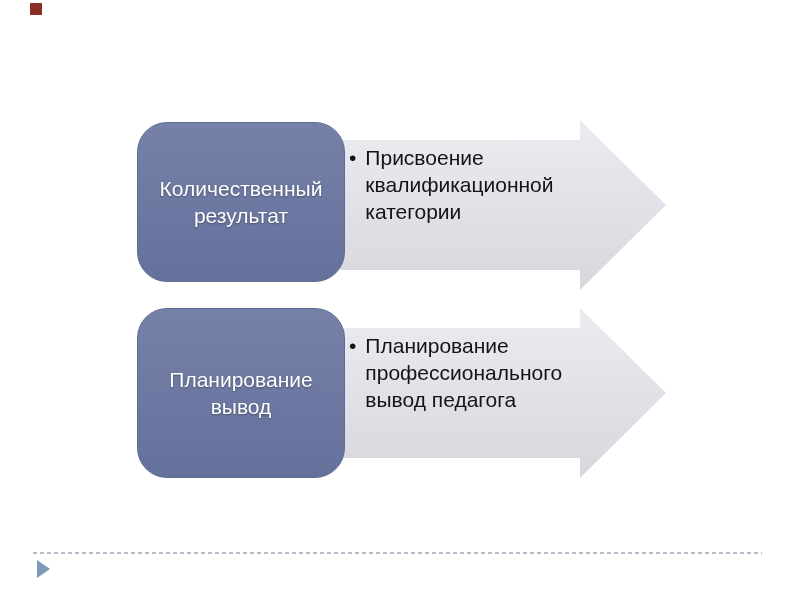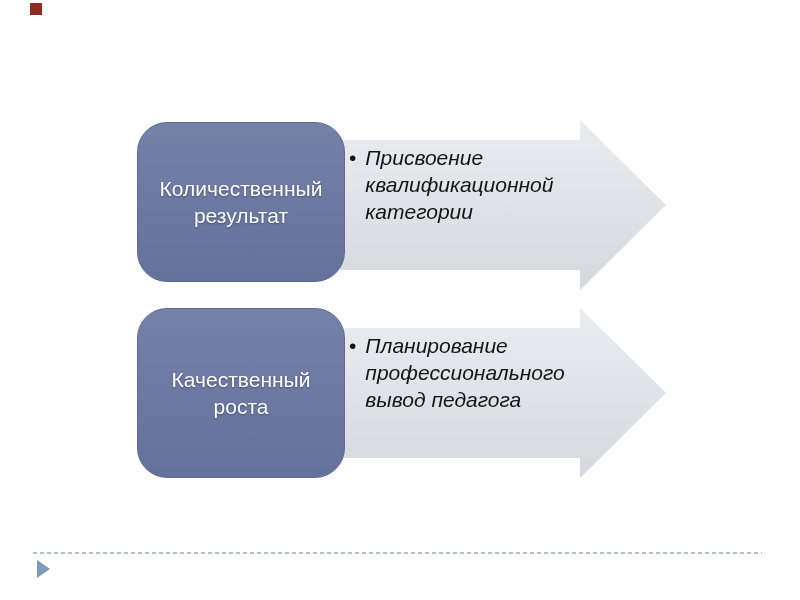--- a/index.html
+++ b/index.html
@@ -26,21 +26,21 @@
   .box1{top:122px;height:160px;}
   .box2{top:308px;height:170px;}
   .arrow-text{
     position:absolute;left:349px;width:238px;
     display:flex;align-items:flex-start;
     color:var(--arrow-text,#141414);font-size:21px;line-height:27px;
   }
   .row1 .arrow-text{top:144px;}
   .row2 .arrow-text{top:332px;}
   .bullet{flex:0 0 auto;margin-right:9px;}
-  .arrow-label{flex:1 1 auto;font-style:italic;}
+  .arrow-label{flex:1 1 auto;}
   .footer-line{
     position:absolute;left:33px;top:552px;width:729px;height:2px;
     background:repeating-linear-gradient(90deg,var(--footer-line,#B3BEC8) 0 4px,transparent 4px 7px);
   }
   .footer-triangle{position:absolute;left:36px;top:560px;width:15px;height:18px;}
 </style>
 </head>
 <body>
 
 <div class="slide">
@@ -76,21 +76,21 @@
             <stop offset="1" style="stop-color:var(--arrow-fill-bottom,#D6D8DE)"></stop>
           </linearGradient>
         </defs>
         <polygon points="0,20 240,20 240,0 326,85 240,170 240,150 0,150" fill="url(#arrowGrad2)"></polygon>
       </svg>
       <div class="arrow-text">
         <span class="bullet">•</span>
         <span class="arrow-label">Планирование профессионального вывод педагога</span>
       </div>
       <div class="box box2">
-        <span>Качественный роста</span>
+        <span>Планирование вывод</span>
       </div>
     </div>
 
   </div>
 
   <div class="footer-line"></div>
 
   <svg class="footer-triangle" viewBox="0 0 15 18">
     <polygon points="1,0 14,9 1,18" style="fill:var(--footer-triangle,#7E9ABB)"></polygon>
   </svg>

